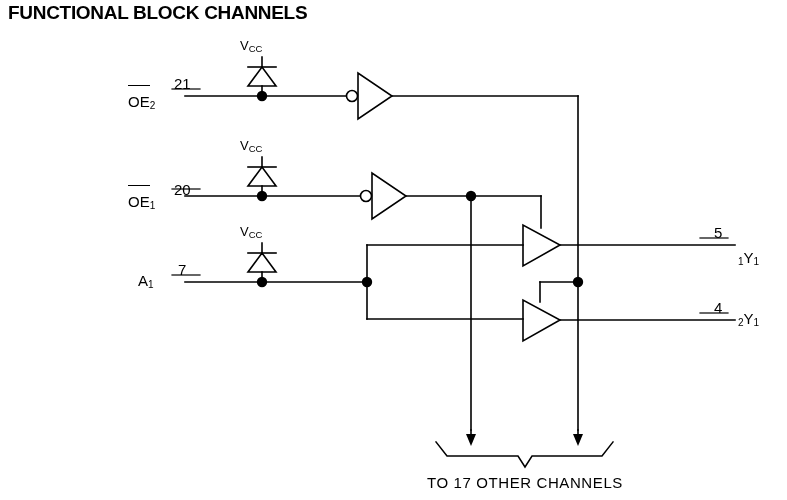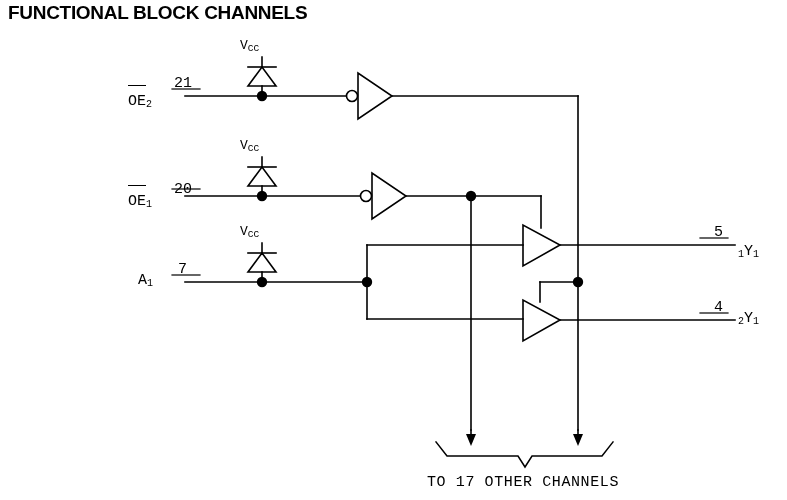--- a/index.html
+++ b/index.html
@@ -5,21 +5,21 @@
   html,body{margin:0;padding:0;background:#ffffff;}
   body{width:787px;height:500px;position:relative;overflow:hidden;
        font-family:"Liberation Sans","DejaVu Sans",sans-serif;color:#000;}
   #diagram-title{
     position:absolute;left:8px;top:2px;
     font-size:19px;font-weight:bold;letter-spacing:-0.3px;
     font-family:"Liberation Sans","DejaVu Sans",sans-serif;
     white-space:nowrap;
   }
   #schematic{position:absolute;left:0;top:0;}
-  .lbl{position:absolute;white-space:nowrap;font-family:Liberation Mono, monospace;}
+  .lbl{position:absolute;white-space:nowrap;font-family:Liberation Sans, sans-serif;}
   .port-label{font-size:15px;}
   .port-label .ovl{border-top:1.4px solid #000;padding-top:8px;display:inline-block;line-height:1.05;}
   .port-label sub{font-size:10px;vertical-align:baseline;position:relative;top:2px;}
   .pin-num{font-size:15px;}
   .vcc-label{font-size:13px;}
   .vcc-label sub{font-size:9.5px;vertical-align:baseline;position:relative;top:2px;}
   .out-label{font-size:15px;}
   .out-label .pre{font-size:10px;vertical-align:baseline;position:relative;top:2px;}
   .out-label .post{font-size:10px;vertical-align:baseline;position:relative;top:2px;}
   #channels-note{font-size:15px;letter-spacing:0.6px;}
@@ -119,21 +119,21 @@
 
 <div class="lbl port-label" style="left:138px;top:272px;">
   <span>A</span><sub>1</sub>
 </div>
 <div class="lbl pin-num" style="left:178px;top:261px;">7</div>
 <div class="lbl vcc-label" style="left:240px;top:224px;">
   <span>V</span><sub>CC</sub>
 </div>
 
 <div class="lbl pin-num" style="left:714px;top:224px;">5</div>
-<div class="lbl out-label" style="left:738px;top:243px;">
+<div class="lbl out-label" style="left:738px;top:249px;">
   <span class="pre">1</span><span>Y</span><span class="post">1</span>
 </div>
 
 <div class="lbl pin-num" style="left:714px;top:299px;">4</div>
 <div class="lbl out-label" style="left:738px;top:310px;">
   <span class="pre">2</span><span>Y</span><span class="post">1</span>
 </div>
 
 <div class="lbl" id="channels-note" style="left:427px;top:474px;">TO 17 OTHER CHANNELS</div>
 

